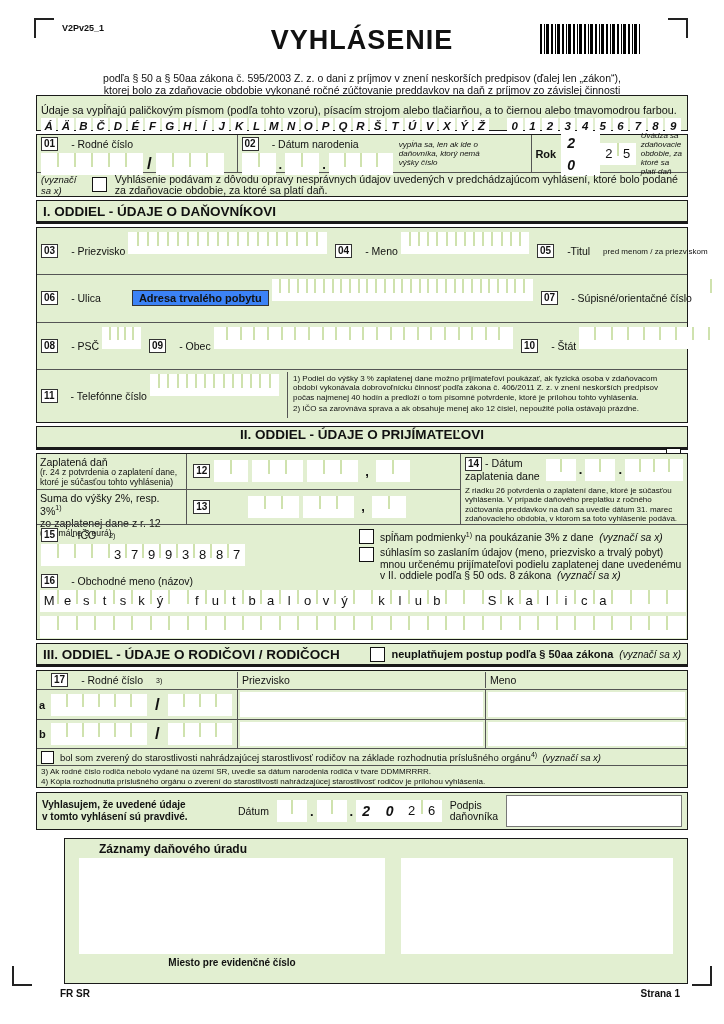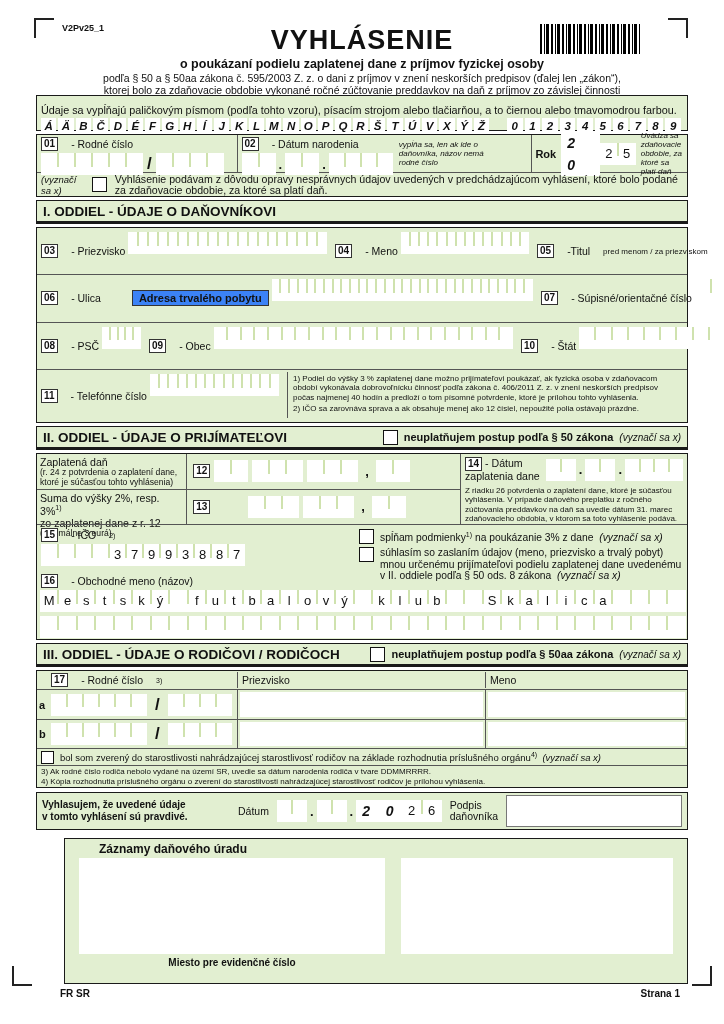--- a/index.html
+++ b/index.html
@@ -139,21 +139,20 @@
 
 <div class="page">
 
   <div class="crop tl"></div>
   <div class="crop tr"></div>
   <div class="crop bl"></div>
   <div class="crop br"></div>
 
   <div class="form-code">V2Pv25_1</div>
   <div class="title">VYHLÁSENIE</div>
-  <div class="subtitle">o poukázaní podielu zaplatenej dane z príjmov fyzickej osoby</div>
   <div class="law1">podľa § 50 a § 50aa zákona č. 595/2003 Z. z. o dani z príjmov v znení neskorších predpisov (ďalej len „zákon“),</div>
   <div class="law2">ktorej bolo za zdaňovacie obdobie vykonané ročné zúčtovanie preddavkov na daň z príjmov zo závislej činnosti</div>
   <div class="barcode"></div>
 
   <div class="gbox boxA">
     <div>Údaje sa vypĺňajú paličkovým písmom (podľa tohto vzoru), písacím strojom alebo tlačiarňou, a to čiernou alebo tmavomodrou farbou.</div>
     <div class="srow">
       <div class="comb specimen">
           <span class="cell">Á</span>
           <span class="cell">Ä</span>
@@ -240,21 +239,21 @@
               </div>
             <span class="dot">.</span>
             <div class="comb" style="width:64px">
                 <span class="cell"></span>
                 <span class="cell"></span>
                 <span class="cell"></span>
                 <span class="cell"></span>
               </div>
           </div>
         </div>
-        <div class="smnote" style="align-self:center; width:92px;">vypĺňa sa, len ak ide o daňovníka, názov nemá rodné číslo</div>
+        <div class="smnote" style="align-self:center; width:92px;">vypĺňa sa, len ak ide o daňovníka, ktorý nemá výšky číslo</div>
       </div>
       <div class="c3">
         <span style="font-size:11px; font-weight:bold;">Rok</span>
         <div class="yearwrap">
           <span class="yearprefix">2 0</span>
           <div class="comb" style="width:44px">
               <span class="cell">2</span>
               <span class="cell">5</span>
             </div>
         </div>
@@ -480,21 +479,21 @@
             <span class="cell"></span>
           </div>
       </div>
       <div class="notes1">
         <div class="note8">1) Podiel do výšky 3 % zaplatenej dane možno prijímateľovi poukázať, ak fyzická osoba v zdaňovacom období vykonávala dobrovoľnícku činnosť podľa zákona č. 406/2011 Z. z. v znení neskorších predpisov počas najmenej 40 hodín a predloží o tom písomné potvrdenie, ktoré je prílohou tohto vyhlásenia.</div>
         <div class="note8">2) IČO sa zarovnáva sprava a ak obsahuje menej ako 12 čísiel, nepoužité polia ostávajú prázdne.</div>
       </div>
     </div>
   </div>
 
-  <div class="gbox sec-head" style="top:426px; height:24px;">
+  <div class="gbox sec-head" style="top:426px; height:24px;flex-direction:column;">
     <span class="sec-title">II. ODDIEL - ÚDAJE O PRIJÍMATEĽOVI</span>
     <span class="chk" style="margin-left:auto"></span>
     <span class="optout">neuplatňujem postup podľa § 50 zákona</span>
     <span class="mark-it">(vyznačí sa x)</span>
   </div>
   <div class="gbox s2body">
     <div class="s2a">
       <div class="lab">
         <div>
           <div class="l11">Zaplatená daň</div>

